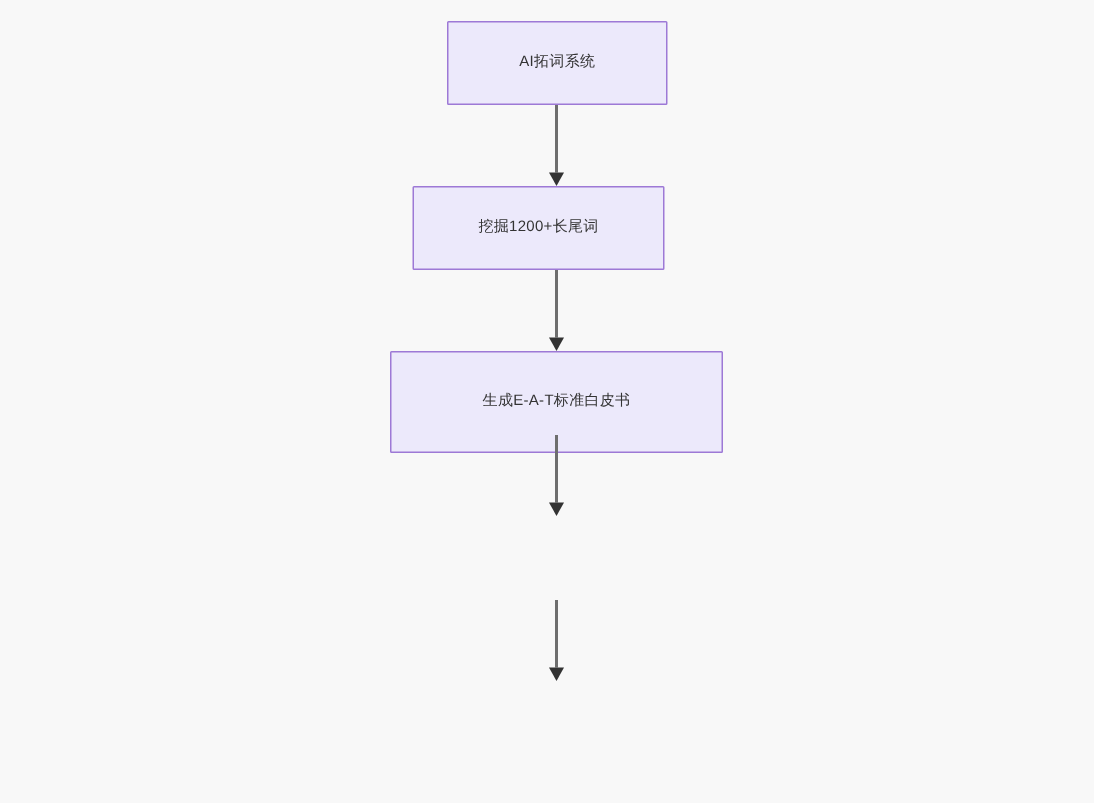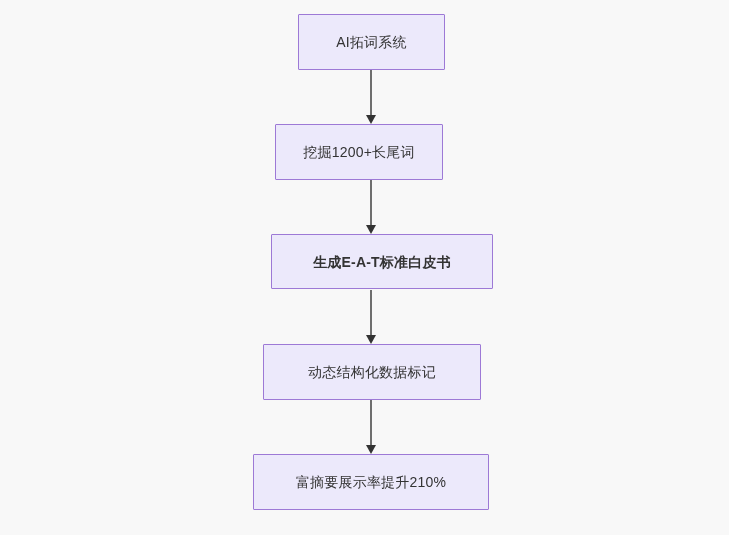--- a/index.html
+++ b/index.html
@@ -21,21 +21,21 @@
   .node {
     position: absolute;
     box-sizing: border-box;
     background: #ece9fb;
     border: 1.4px solid #9d79d6;
     border-radius: 1px;
     display: flex;
     align-items: center;
     justify-content: center;
     color: #333333;
-    font-size: 14px;
+    font-size: 10px;
     line-height: 1;
     letter-spacing: 0.2px;
     white-space: nowrap;
   }
   .node-label {
     display: block;
     padding: 0 10px;
   }
   .edge {
     position: absolute;
@@ -73,35 +73,29 @@
 
   <div class="node" style="left:275px; top:124px; width:168px; height:56px;">
     <span class="node-label">挖掘1200+长尾词</span>
   </div>
 
   <div class="edge" style="left:370px; top:180px; width:2px; height:54px;">
     <div class="edge-line" style="height:45px;"></div>
     <div class="edge-head" style="top:45px;"></div>
   </div>
 
-  <div class="node" style="left:271px; top:234px; width:222px; height:55px;font-weight:bold;">
+  <div class="node" style="left:260px; top:234px; width:222px; height:68px;">
     <span class="node-label">生成E-A-T标准白皮书</span>
   </div>
 
   <div class="edge" style="left:370px; top:290px; width:2px; height:54px;">
     <div class="edge-line" style="height:45px;"></div>
     <div class="edge-head" style="top:45px;"></div>
   </div>
 
-  <div class="node" style="left:263px; top:344px; width:218px; height:56px;">
-    <span class="node-label">动态结构化数据标记</span>
-  </div>
 
   <div class="edge" style="left:370px; top:400px; width:2px; height:54px;">
     <div class="edge-line" style="height:45px;"></div>
     <div class="edge-head" style="top:45px;"></div>
   </div>
 
-  <div class="node" style="left:253px; top:454px; width:236px; height:56px;">
-    <span class="node-label">富摘要展示率提升210%</span>
-  </div>
 
 </div>
 
 </body></html>

